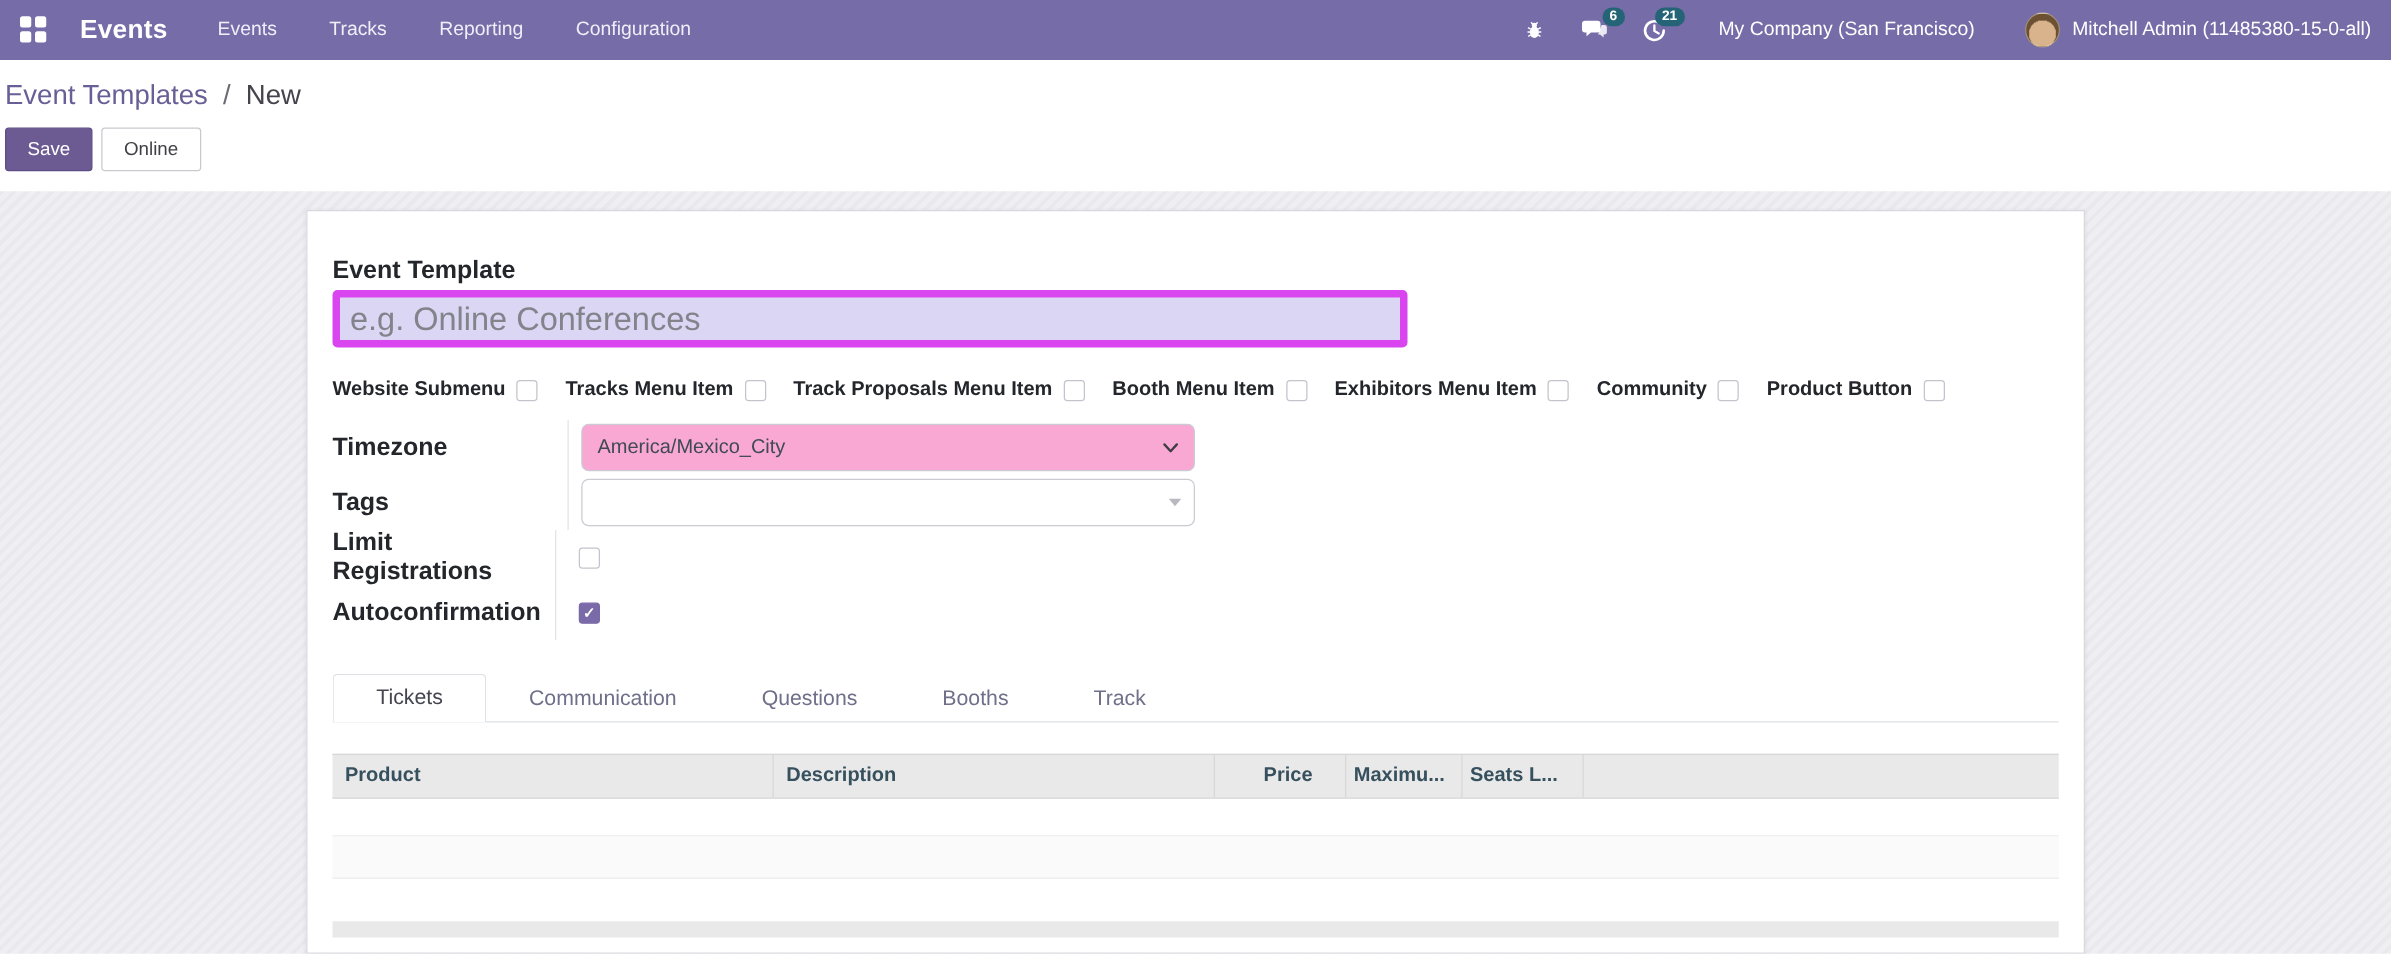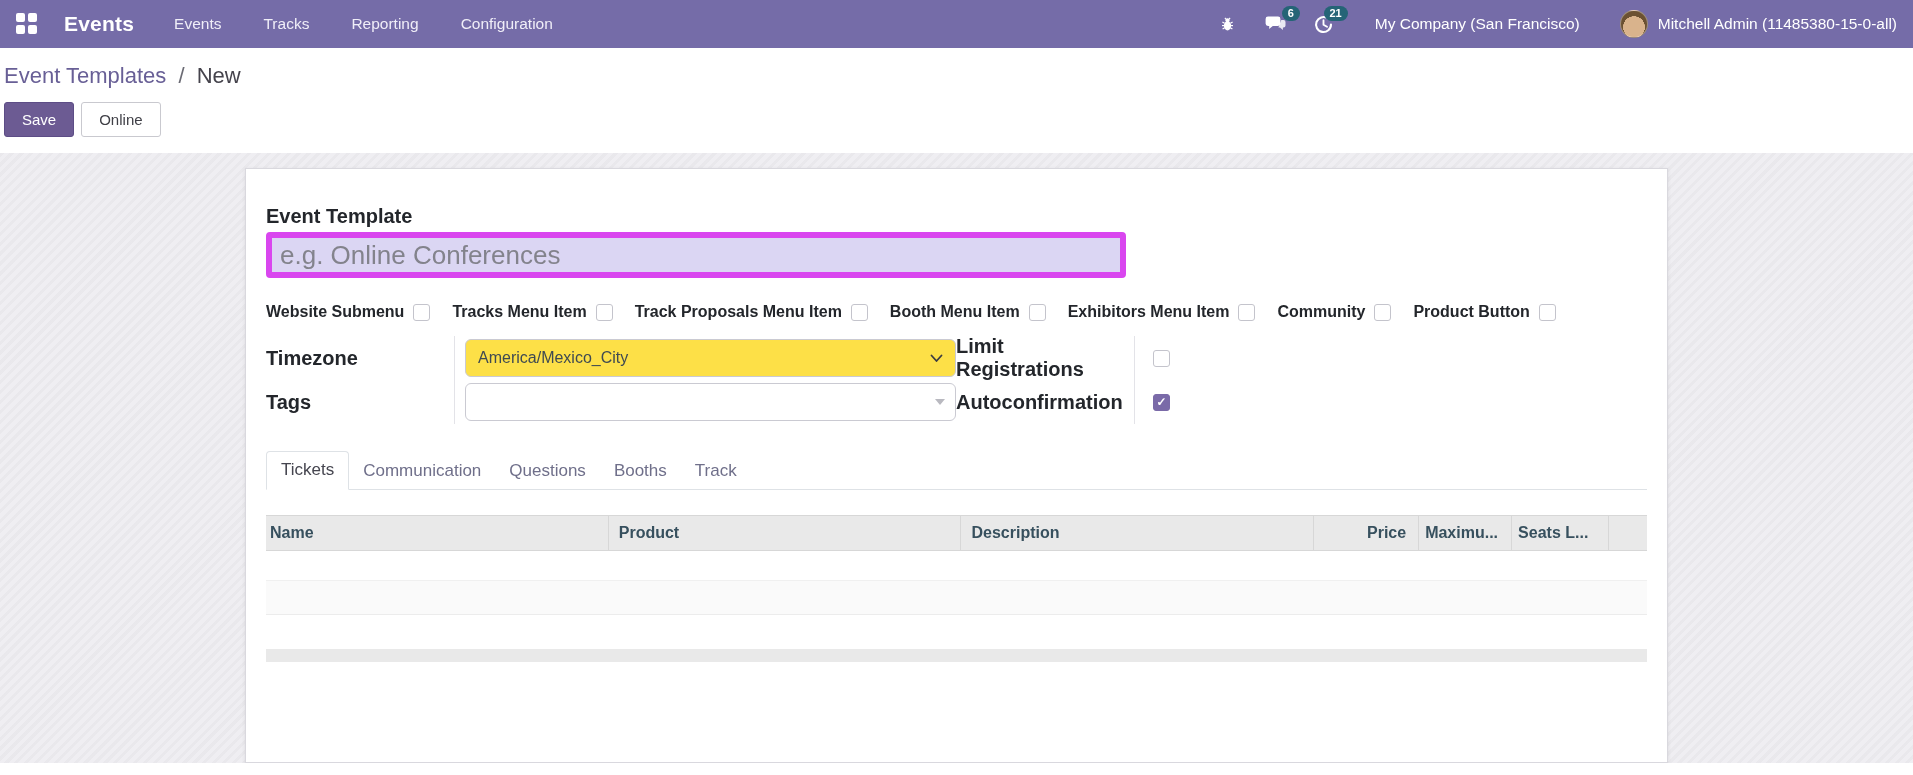--- a/index.html
+++ b/index.html
@@ -50,49 +50,49 @@
   .title-input{width:860px;height:46px;background:#DBD6F3;border:6px solid #d946ef;border-radius:4px;font-size:26px;color:#3c3c44;padding:0 8px;font-family:"Liberation Sans",sans-serif;outline:none;}
   .title-input::placeholder{color:#83838c;}
 
   .cb-row{display:flex;align-items:center;margin-top:24px;height:20px;}
   .cb-item{display:flex;align-items:center;margin-right:22px;}
   .cb-item .field-label{margin-right:9px;font-size:16px;}
   .cb{width:17px;height:17px;border:1px solid #c4c4cc;border-radius:3px;background:#fff;display:inline-flex;align-items:center;justify-content:center;cursor:pointer;flex:none;}
   .cb.checked{background:var(--checked);border-color:var(--checked);}
   .cb.checked::after{content:"\2713";color:#fff;font-size:12px;font-weight:bold;line-height:1;}
 
-  .groups{display:flex;margin-top:14px;}
+  .groups{display:flex;margin-top:14px;flex-direction:column;}
   .group{display:flex;flex-direction:column;}
   .group.left{width:690px;}
   .group.right{flex:1;}
   .g-row{display:flex;align-items:center;height:44px;}
   .g-label{height:100%;display:flex;align-items:center;border-right:1px solid #e3e3e8;}
   .group.left .g-label{width:189px;}
   .group.right .g-label{width:179px;}
   .g-field{padding-left:10px;display:flex;align-items:center;}
   .group.right .g-field{padding-left:18px;}
 
-  .select-box{width:491px;height:38px;border:1px solid #cacad2;border-radius:6px;background:#fde047;display:flex;align-items:center;padding:0 12px;font-size:16px;color:#3F4A52;cursor:pointer;position:relative;}
+  .select-box{width:491px;height:38px;border:1px solid #cacad2;border-radius:6px;background:#f9a8d4;display:flex;align-items:center;padding:0 12px;font-size:16px;color:#3F4A52;cursor:pointer;position:relative;}
   .select-box .chev{margin-left:auto;}
   .tags-box{width:491px;height:38px;border:1px solid #cacad2;border-radius:6px;background:#fff;display:flex;align-items:center;padding:0 10px;cursor:text;}
   .tags-box .caret{margin-left:auto;width:0;height:0;border-left:5px solid transparent;border-right:5px solid transparent;border-top:6px solid #b9b9c0;}
 
   
   .tabs{display:flex;margin-top:28px;border-bottom:1px solid #dee2e6;height:38px;align-items:flex-end;}
-  .tab{font-size:17px;padding:8px 14px 9px;color:#6F6F8A;cursor:pointer;margin-bottom:-1px;}
+  .tab{font-size:17px;padding:8px 34px 9px;color:#6F6F8A;cursor:pointer;margin-bottom:-1px;}
   .tab.active{background:#fff;border:1px solid #dee2e6;border-bottom:1px solid #fff;border-radius:4px 4px 0 0;color:#45454F;}
 
   
   .list{margin-top:25px;}
   .lh-row{display:flex;height:36px;background:#e9e9e9;border-top:1px solid #d7d7d7;border-bottom:1px solid #d7d7d7;}
   .lh-cell{display:flex;align-items:center;font-size:16px;font-weight:bold;color:var(--headertext);border-right:1px solid #d7d7d7;padding:0 6px;overflow:hidden;white-space:nowrap;cursor:pointer;}
   .c-name{width:343px;padding-left:4px;}
   .c-product{width:353px;padding-left:10px;}
   .c-desc{width:353px;padding-left:10px;}
-  .c-price{width:105px;justify-content:flex-end;padding-right:12px;}
+  .c-price{width:105px;justify-content:flex-end;padding-right:26px;}
   .c-max{width:93px;}
   .c-seats{width:97px;}
   .c-last{width:38px;border-right:none;}
   .addline-row{height:38px;display:flex;align-items:center;border-bottom:1px solid #ececec;padding-left:6px;}
   .addline{font-size:16.5px;color:var(--addline);cursor:pointer;}
   .spacer-29{height:29px;}
   .empty-row{height:35px;background:#fafafa;border-top:1px solid #f0f0f0;border-bottom:1px solid #ececec;}
   .spacer-34{height:34px;}
   .hscrollbar{height:13px;background:#e9e9e9;cursor:pointer;}
 </style>
@@ -254,21 +254,20 @@
     <div class="tabs">
       <div class="tab active">Tickets</div>
       <div class="tab">Communication</div>
       <div class="tab">Questions</div>
       <div class="tab">Booths</div>
       <div class="tab">Track</div>
     </div>
 
     <div class="list">
       <div class="lh-row">
-        <div class="lh-cell c-name">Name</div>
         <div class="lh-cell c-product">Product</div>
         <div class="lh-cell c-desc">Description</div>
         <div class="lh-cell c-price">Price</div>
         <div class="lh-cell c-max">Maximu...</div>
         <div class="lh-cell c-seats">Seats L...</div>
         <div class="lh-cell c-last"></div>
       </div>
       <div class="spacer-29"></div>
       <div class="empty-row"></div>
       <div class="spacer-34"></div>

